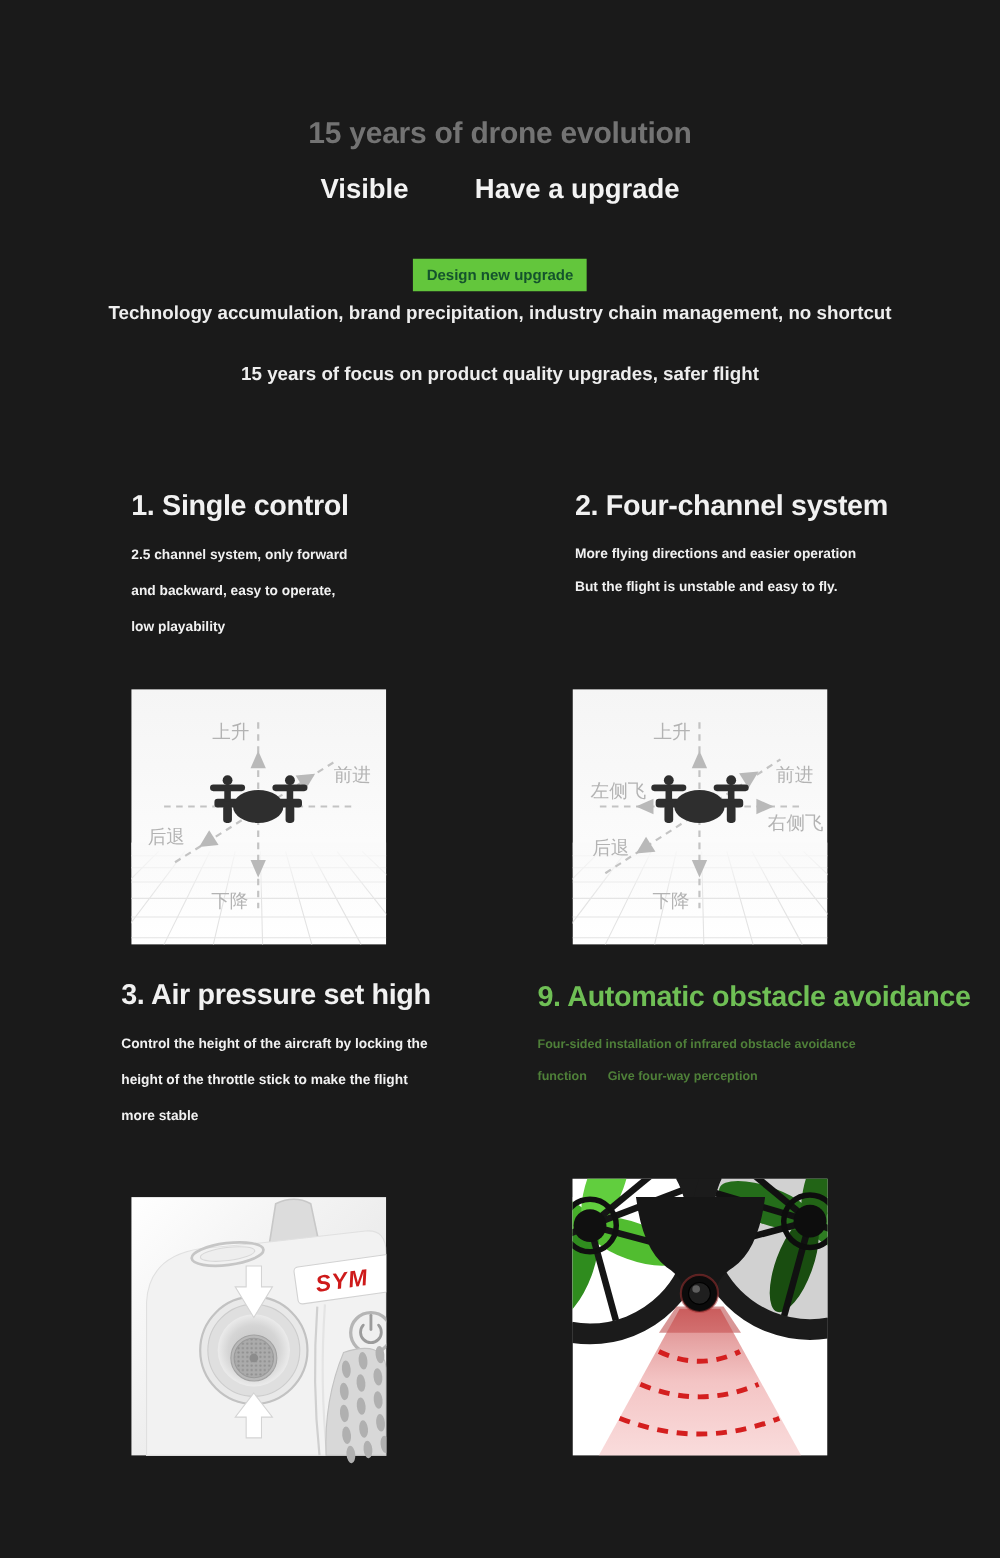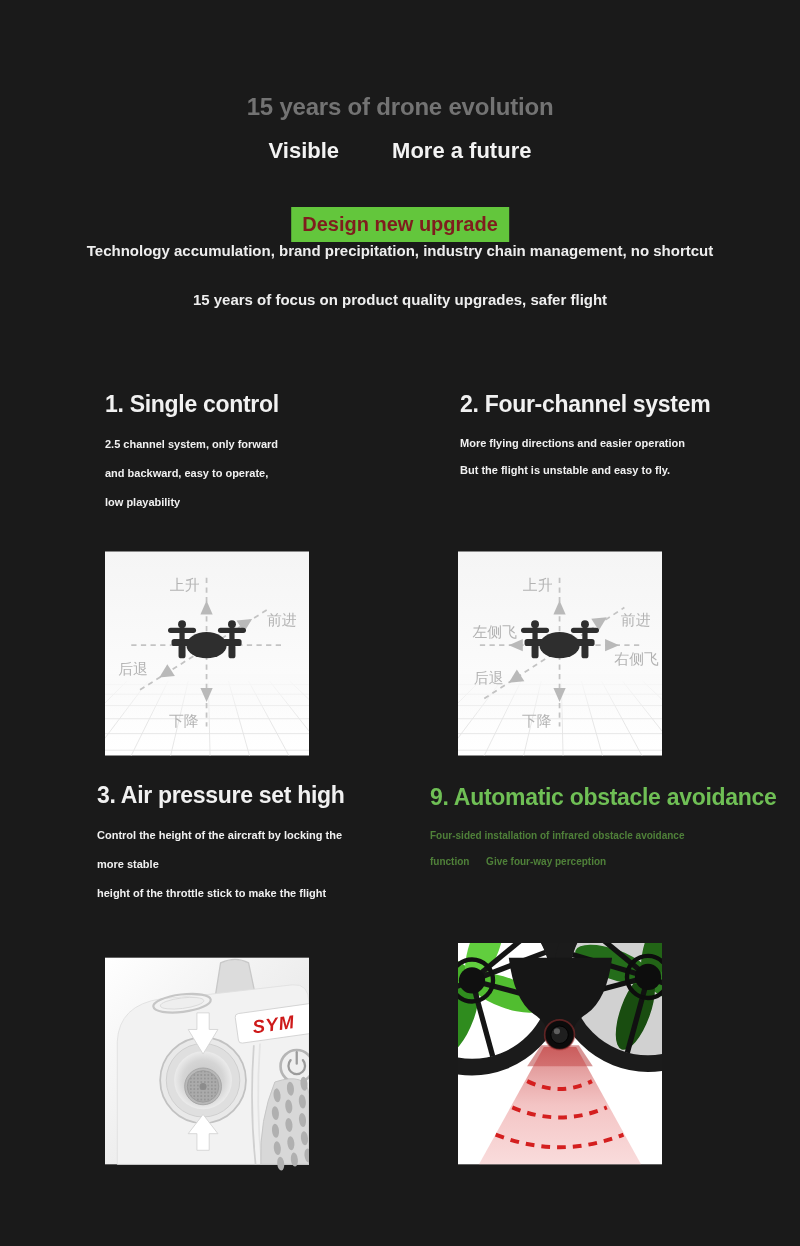--- a/index.html
+++ b/index.html
@@ -12,21 +12,21 @@
     position:absolute; top:93px; left:0; width:100%; text-align:center;
     font-size:24px; font-weight:700; color:#737373; letter-spacing:-0.2px;
   }
   .subtitle {
     position:absolute; top:138px; left:0; width:100%;
     display:flex; justify-content:center; gap:53px;
     font-size:22px; font-weight:700; color:#f3f3f3;
   }
   .badge {
     position:absolute; top:207px; left:50%; transform:translateX(-50%);
-    background:#63c63c; color:#7f1d1d; font-size:20px; font-weight:700;
+    background:#63c63c; color:#14532d; font-size:12px; font-weight:700;
     padding:6px 11px; white-space:nowrap;
   }
   .intro {
     position:absolute; left:0; width:100%; text-align:center;
     color:#eeeeee; font-size:15px; font-weight:700; margin:0;
   }
   #intro1 { top:242px; }
   #intro2 { top:291px; }
   .section { position:absolute; color:#f1f1f1; }
   .sec-h { margin:0 0 12px 0; font-size:23px; font-weight:700; letter-spacing:-0.3px; }
@@ -48,21 +48,21 @@
 </style>
 </head>
 <body>
 
 <div class="page">
 
   <div class="title">15 years of drone evolution</div>
 
   <div class="subtitle">
     <span>Visible</span>
-    <span>More a future</span>
+    <span>Have a upgrade</span>
   </div>
 
   <div class="badge">Design new upgrade</div>
 
   <p class="intro" id="intro1">Technology accumulation, brand precipitation, industry chain management, no shortcut</p>
   <p class="intro" id="intro2">15 years of focus on product quality upgrades, safer flight</p>
 
   <div class="section" id="sec1">
     <h2 class="sec-h">1. Single control</h2>
     <div class="sec-line">2.5 channel system, only forward</div>
@@ -72,22 +72,22 @@
 
   <div class="section" id="sec2">
     <h2 class="sec-h">2. Four-channel system</h2>
     <div class="sec-line">More flying directions and easier operation</div>
     <div class="sec-line">But the flight is unstable and easy to fly.</div>
   </div>
 
   <div class="section" id="sec3">
     <h2 class="sec-h">3. Air pressure set high</h2>
     <div class="sec-line">Control the height of the aircraft by locking the</div>
+    <div class="sec-line">height of the throttle stick to make the flight</div>
     <div class="sec-line">more stable</div>
-    <div class="sec-line">height of the throttle stick to make the flight</div>
   </div>
 
   <div class="section" id="sec4">
     <h2 class="sec-h">9. Automatic obstacle avoidance</h2>
     <div class="sec-line">Four-sided installation of infrared obstacle avoidance</div>
     <div class="sec-line">function      Give four-way perception</div>
   </div>
 
   <div class="imgbox" id="img1">
     <svg viewBox="0 0 233 233">

